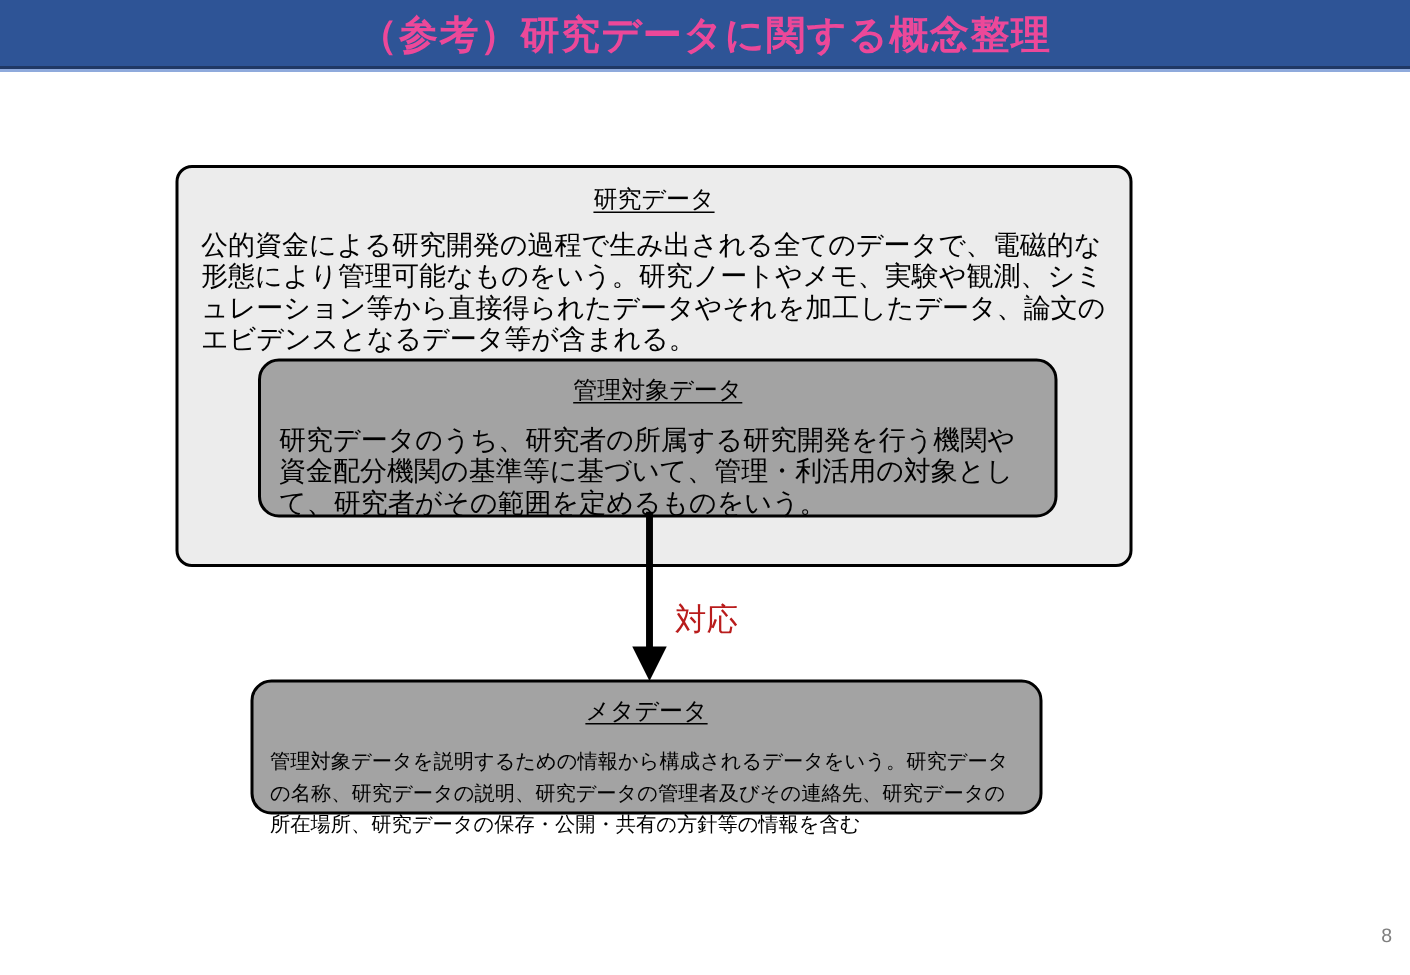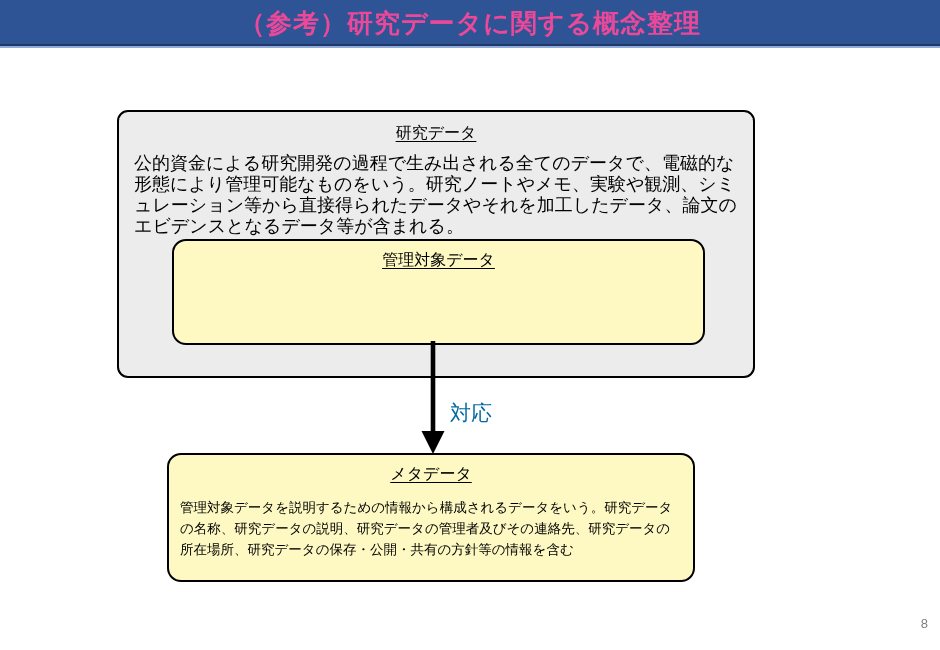--- a/index.html
+++ b/index.html
@@ -47,36 +47,36 @@
     color: #ec4899;
     font-size: 26px;
     font-weight: bold;
     letter-spacing: 1px;
   }
   
   .box {
     position: absolute;
     box-sizing: border-box;
     border: 2.5px solid #000000;
-    background: #fef9c3;
+    background: #a3a3a3;
   }
   .outer-box {
     left: 117px; top: 110px;
     width: 638px; height: 268px;
     border-radius: 11px;
     background: var(--outer-box-fill, #ECECEC);
   }
   .inner-box {
     left: 53px; top: 127px;   
     width: 533px; height: 106px;
     border-radius: 14px;
   }
   .meta-box {
     left: 167px; top: 453px;
-    width: 528px; height: 129px;
+    width: 528px; height: 90px;
     border-radius: 14px;
   }
   .box-title {
     margin-top: 11px;
     text-align: center;
     font-size: 16px;
     color: #000000;
     text-decoration: underline;
     text-underline-offset: 3px;
   }
@@ -95,21 +95,21 @@
   .arrow-svg {
     position: absolute;
     left: 418px; top: 341px;
     width: 30px; height: 114px;
     z-index: 5;
   }
   .arrow-label {
     position: absolute;
     left: 450px; top: 399px;
     font-size: 21px;
-    color: #0369a1;
+    color: #b91c1c;
     z-index: 6;
   }
   
   .page-number {
     position: absolute;
     right: 12px; top: 616px;
     font-size: 13px;
     color: var(--page-number-color, #7F7F7F);
   }
 </style>
@@ -122,20 +122,21 @@
   <div class="header-line-dark"></div>
   <div class="header-line-light"></div>
   <div class="slide-title">（参考）研究データに関する概念整理</div>
 
   <div class="box outer-box">
     <div class="box-title">研究データ</div>
     <div class="box-body">公的資金による研究開発の過程で生み出される全てのデータで、電磁的な形態により管理可能なものをいう。研究ノートやメモ、実験や観測、シミュレーション等から直接得られたデータやそれを加工したデータ、論文のエビデンスとなるデータ等が含まれる。</div>
 
     <div class="box inner-box">
       <div class="box-title">管理対象データ</div>
+      <div class="box-body">研究データのうち、研究者の所属する研究開発を行う機関や資金配分機関の基準等に基づいて、管理・利活用の対象として、研究者がその範囲を定めるものをいう。</div>
     </div>
   </div>
 
   <svg class="arrow-svg" viewBox="0 0 30 114" xmlns="http://www.w3.org/2000/svg">
     <rect x="12.7" y="0" width="4.6" height="93" fill="#000000"></rect>
     <polygon points="3.5,90 26.5,90 15,113" fill="#000000"></polygon>
   </svg>
   <div class="arrow-label">対応</div>
 
   <div class="box meta-box">

